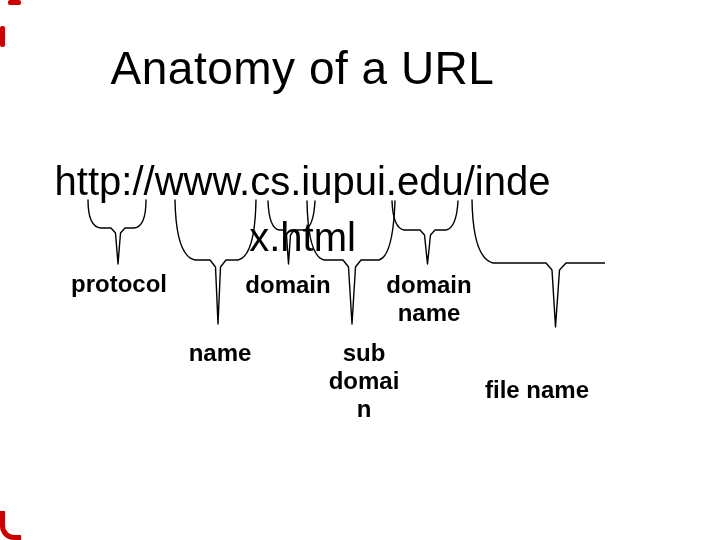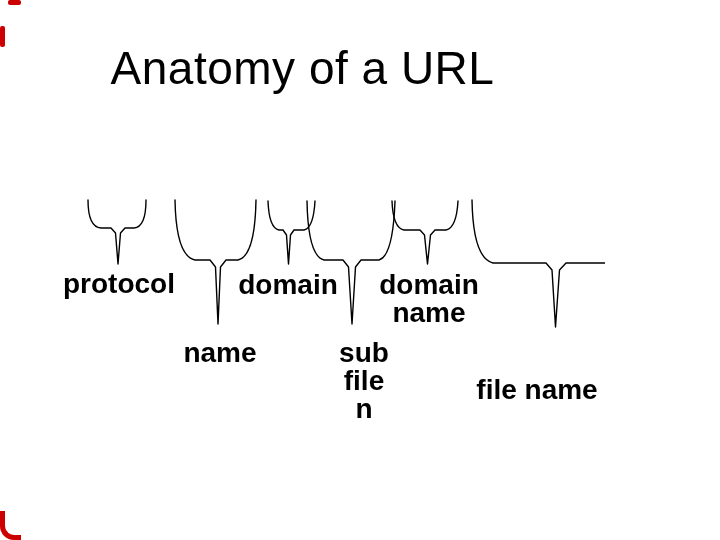--- a/index.html
+++ b/index.html
@@ -50,21 +50,21 @@
     fill: none;
     stroke: #000000;
     stroke-width: 1.4;
     stroke-linejoin: round;
     stroke-linecap: round;
   }
   .anno-label {
     position: absolute;
     transform: translateX(-50%);
     text-align: center;
-    font-size: 28px;
+    font-size: 24px;
     font-weight: bold;
     line-height: 28px;
     white-space: nowrap;
   }
   .lbl-protocol    { left: 119px; top: 270px; }
   .lbl-subsub      { left: 288px; top: 271px; }
   .lbl-domainname  { left: 429px; top: 271px; }
   .lbl-machine     { left: 220px; top: 339px; }
   .lbl-subdomain   { left: 364px; top: 339px; }
   .lbl-filename    { left: 537px; top: 340px; margin-top: 36px; }
@@ -91,20 +91,24 @@
 <body>
 
 <div class="slide">
 
   <div class="red-frag red-frag-top"></div>
   <div class="red-frag red-frag-left"></div>
   <div class="red-frag-corner"></div>
 
   <h1 class="slide-title">Anatomy of a URL</h1>
 
+  <div class="url-block">
+    <div>http://www.cs.iupui.edu/inde</div>
+    <div>x.html</div>
+  </div>
 
   <svg class="braces-overlay" viewBox="0 0 720 540" xmlns="http://www.w3.org/2000/svg">
     <path d="M 88 200 Q 88 227 101 228 L 111 228 L 115.5 233 L 118 264 L 120.5 233 L 125 228 L 134 228 Q 146 227 146 200"></path>
     <path d="M 175 200 Q 176 256 195 260 L 210 260 L 215.5 267 L 218 324 L 220.5 267 L 226 260 L 238 260 Q 255 256 256 200"></path>
     <path d="M 268 201 Q 269 228 279 230 L 283 230 L 286.5 235 L 288.5 264 L 290.5 235 L 294 230 L 304 230 Q 313.5 228 315 201"></path>
     <path d="M 307 201 Q 308 256 324 260 L 343 260 L 348.5 267 L 352 324 L 355.5 267 L 361 260 L 379 260 Q 393 256 395 201"></path>
     <path d="M 392 201 Q 393 228 404 230 L 420 230 L 424.5 235 L 427.5 264 L 430.5 235 L 435 230 L 446 230 Q 456.5 228 458 201"></path>
     <path d="M 472 200 Q 473 258 493 263 L 546 263 L 552 270 L 555.5 327 L 559.5 270 L 566 263 L 616 263 Q 634 258 635 200"></path>
   </svg>
 
@@ -120,21 +124,21 @@
     <div>domain</div>
     <div>name</div>
   </div>
 
   <div class="anno-label lbl-machine">
     <div>name</div>
   </div>
 
   <div class="anno-label lbl-subdomain">
     <div>sub</div>
-    <div>file</div>
+    <div>domai</div>
     <div>n</div>
   </div>
 
   <div class="anno-label lbl-filename">
     <div>file name</div>
   </div>
 
 </div>
 
 </body></html>

